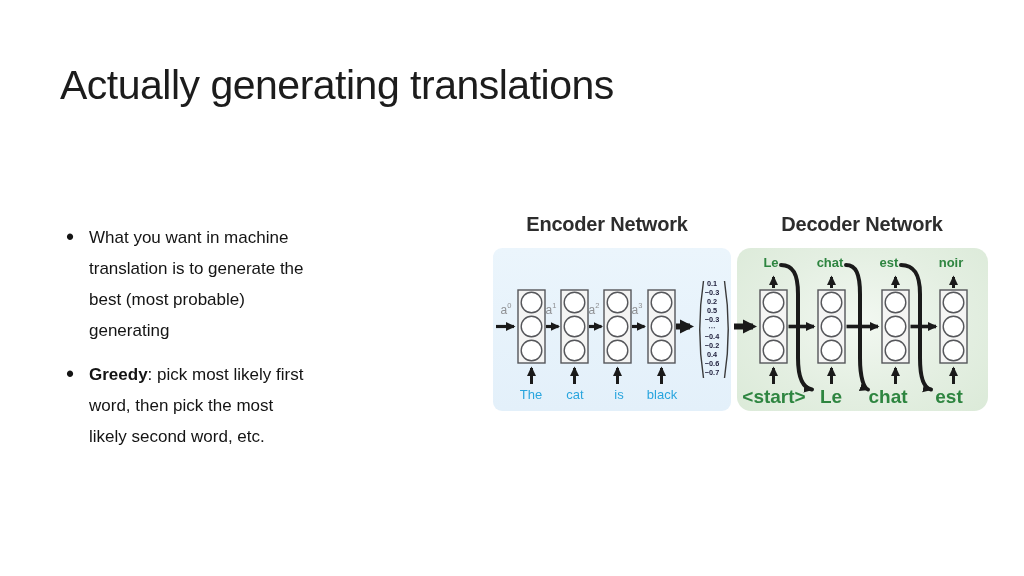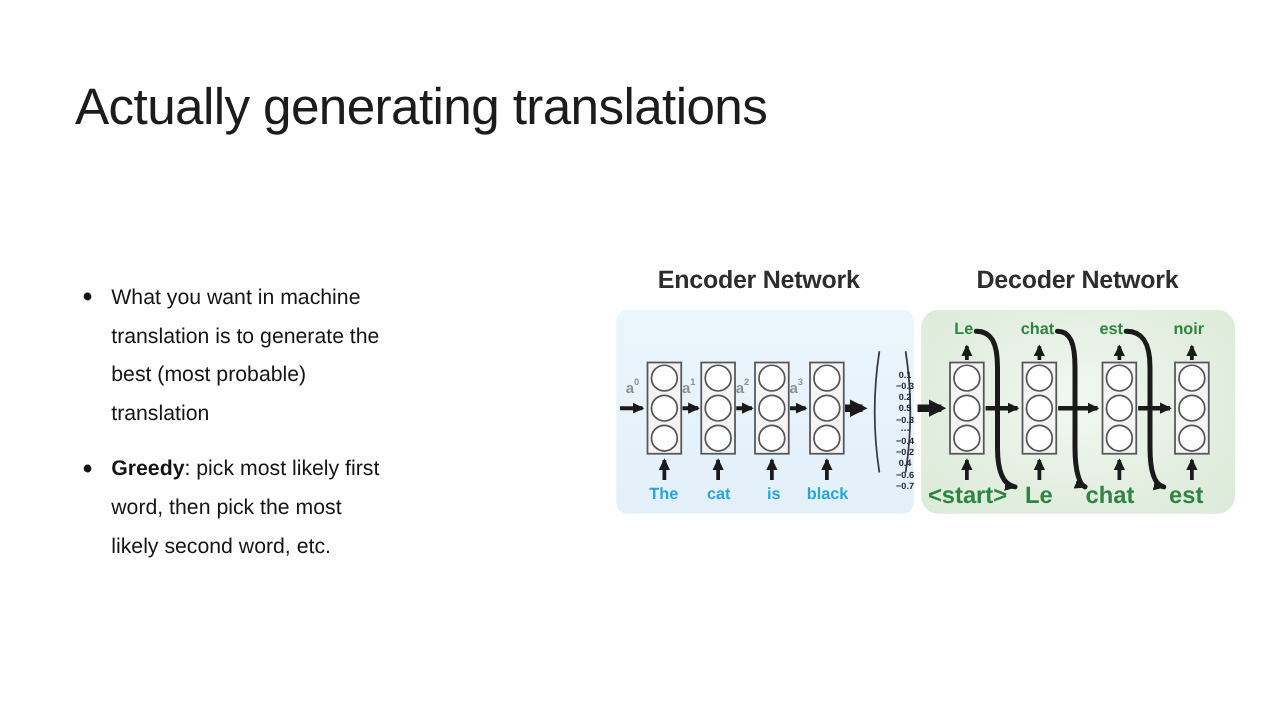--- a/index.html
+++ b/index.html
@@ -20,45 +20,45 @@
   .enc-title{left:27px;}
   .dec-title{left:282px;}
   .panel{position:absolute;top:38px;height:163px;}
   .enc-panel{left:3px;width:238px;border-radius:9px;
              background:linear-gradient(180deg,#ebf5fc 0%,#e3f0fa 100%);}
   .dec-panel{left:247px;width:251px;border-radius:14px;
              background:radial-gradient(ellipse at 50% 45%,#f2f8f1 0%,#e4efe2 55%,#dbead8 100%);}
   .dsvg{position:absolute;left:0;top:0;z-index:2;}
 
   .lbl{position:absolute;transform:translateX(-50%);white-space:nowrap;z-index:3;}
-  .alabel{top:92px;font-size:12px;color:#8f9093;font-weight:bold;}
+  .alabel{top:92px;font-size:12px;color:#8f9093;}
   .alabel sup{font-size:7.5px;position:relative;top:-1px;}
-  .eword{top:177px;font-size:13px;font-weight:700;color:#29a5de;}
+  .eword{top:177px;font-size:13px;font-weight:400;color:#29a5de;}
   .dword-out{top:45px;font-size:13px;font-weight:700;color:#2e8540;}
   .dword-in{top:176px;font-size:19px;font-weight:700;color:#2e8540;}
 
-  .vec{position:absolute;left:209px;top:86px;width:26px;z-index:3;margin-left:12px;}
+  .vec{position:absolute;left:209px;top:70px;width:26px;z-index:3;}
   .vec div{height:8.9px;line-height:8.8px;font-size:7.3px;font-weight:700;
            color:#23233f;text-align:center;}
 </style>
 </head>
 <body>
 
 <div class="slide">
 
   <h1 class="title">Actually generating translations</h1>
 
   <div class="bullets">
     <div class="bullet">
       <span class="marker">•</span>
       <div class="btext">
         <div>What you want in machine</div>
         <div>translation is to generate the</div>
         <div>best (most probable)</div>
-        <div>translation</div>
+        <div>generating</div>
       </div>
     </div>
     <div class="bullet">
       <span class="marker">•</span>
       <div class="btext">
         <div><span class="bold">Greedy</span><span>: pick most likely first</span></div>
         <div>word, then pick the most</div>
         <div>likely second word, etc.</div>
       </div>
     </div>

